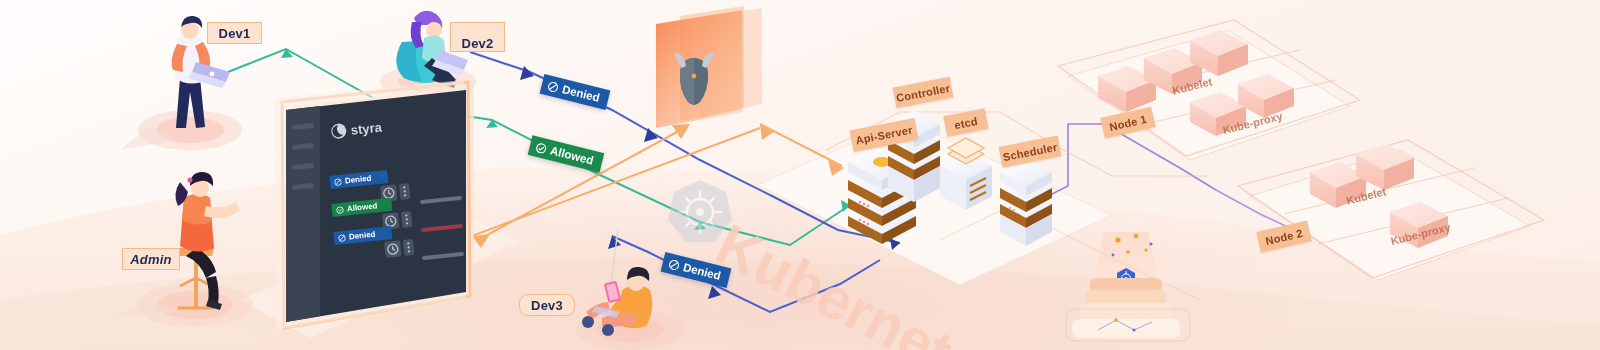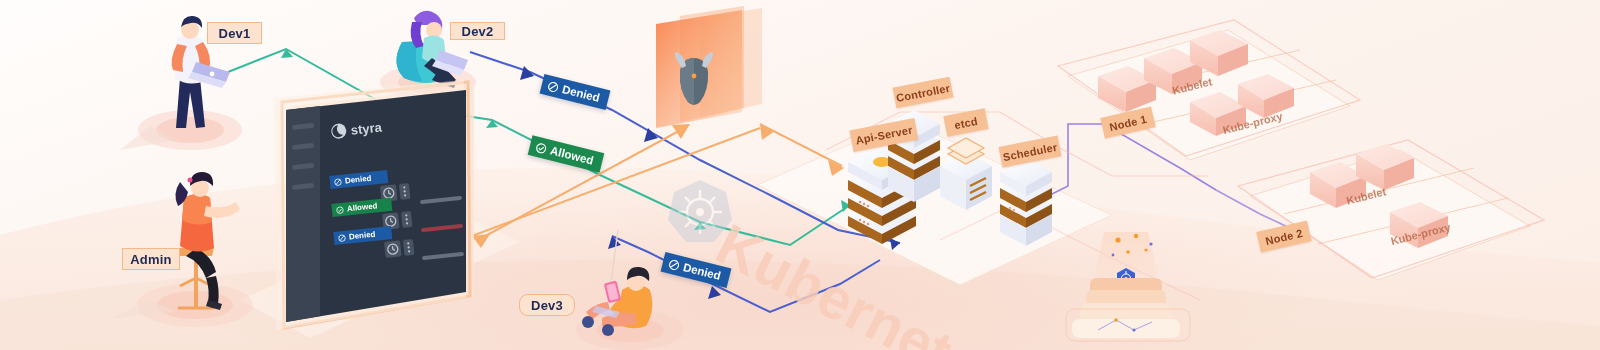--- a/index.html
+++ b/index.html
@@ -199,21 +199,21 @@
     <circle cx="434" cy="30" r="8" fill="#ffd9bf"></circle>
 
     <path d="M424 38 q12 -6 20 2 l2 20 q-14 6 -24 -2 Z" fill="#9be3e3"></path>
 
     <path d="M432 58 q14 10 24 22 l-8 6 q-12 -12 -24 -20 Z" fill="#24314e"></path>
     <path d="M436 74 q12 4 20 8 l-2 6 q-12 -4 -22 -8 Z" fill="#24314e"></path>
 
     <path d="M440 50 L468 60 L464 70 L436 60 Z" fill="#c6c4f2"></path>
     <path d="M436 60 L464 70 L460 76 L432 66 Z" fill="#e2e1fa"></path>
   </svg>
-  <div class="chip" style="left:450px; top:22px; width:55px; height:18px;align-items:flex-end;">
+  <div class="chip" style="left:450px; top:22px; width:55px; height:30px;align-items:flex-end;">
     <span>Dev2</span>
   </div>
 
   <svg class="svg-full" viewBox="0 0 1600 350">
     <ellipse cx="195" cy="305" rx="58" ry="22" fill="#f8d2c6" opacity=".45"></ellipse>
     <ellipse cx="195" cy="305" rx="38" ry="14" fill="#f7c5b6" opacity=".5"></ellipse>
     <path d="M150 300 L112 318 L178 312 Z" fill="#f4ddd3" opacity=".5"></path>
 
     <path d="M178 248 L214 248 L212 256 L180 256 Z" fill="#f2a45e"></path>
     <path d="M196 256 L196 308" stroke="#f2a45e" stroke-width="4"></path>
@@ -227,21 +227,21 @@
     <path d="M184 198 q14 -8 26 0 l4 50 q-18 8 -34 -2 Z" fill="#f5683f"></path>
     <path d="M184 198 q14 -8 26 0 l2 24 q-16 6 -30 -2 Z" fill="#f8854f"></path>
 
     <path d="M206 206 q18 4 30 -4 l4 8 q-16 12 -36 6 Z" fill="#ffd9bf"></path>
 
     <circle cx="200" cy="188" r="9" fill="#ffd9bf"></circle>
     <path d="M190 186 q0 -14 12 -14 q12 0 11 14 q-6 -6 -12 -5 q-7 1 -11 5 Z" fill="#231a38"></path>
     <path d="M180 182 q-8 12 -2 24 q8 -4 10 -14 Z" fill="#2e2350"></path>
     <circle cx="190" cy="180" r="2.5" fill="#ef4e8c"></circle>
   </svg>
-  <div class="chip" style="left:122px; top:248px; width:58px; height:22px;">
+  <div class="chip" style="left:122px; top:248px; width:58px; height:22px;font-style:italic;">
     <span>Admin</span>
   </div>
 
   <svg class="svg-full" viewBox="0 0 1600 350">
     <ellipse cx="630" cy="330" rx="54" ry="20" fill="#f8d2c6" opacity=".5"></ellipse>
     <ellipse cx="630" cy="330" rx="34" ry="12" fill="#f7c5b6" opacity=".5"></ellipse>
 
     <path d="M618 230 L610 290" stroke="#e8d5ca" stroke-width="1.4" fill="none"></path>
 
     <path d="M622 290 q16 -10 28 0 q6 20 -4 36 q-18 6 -30 -4 Z" fill="#f9a03f"></path>

